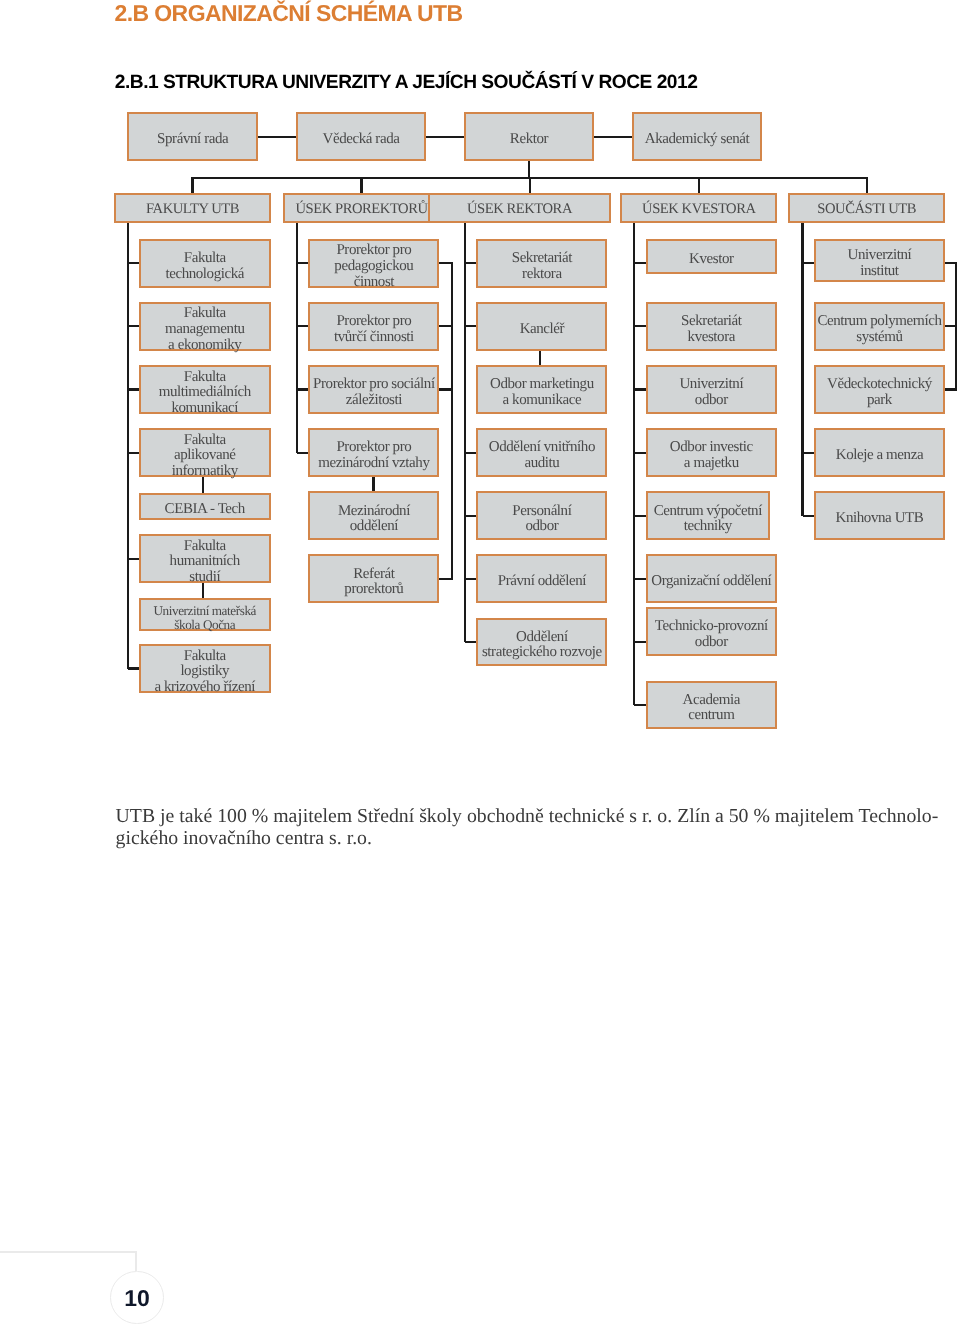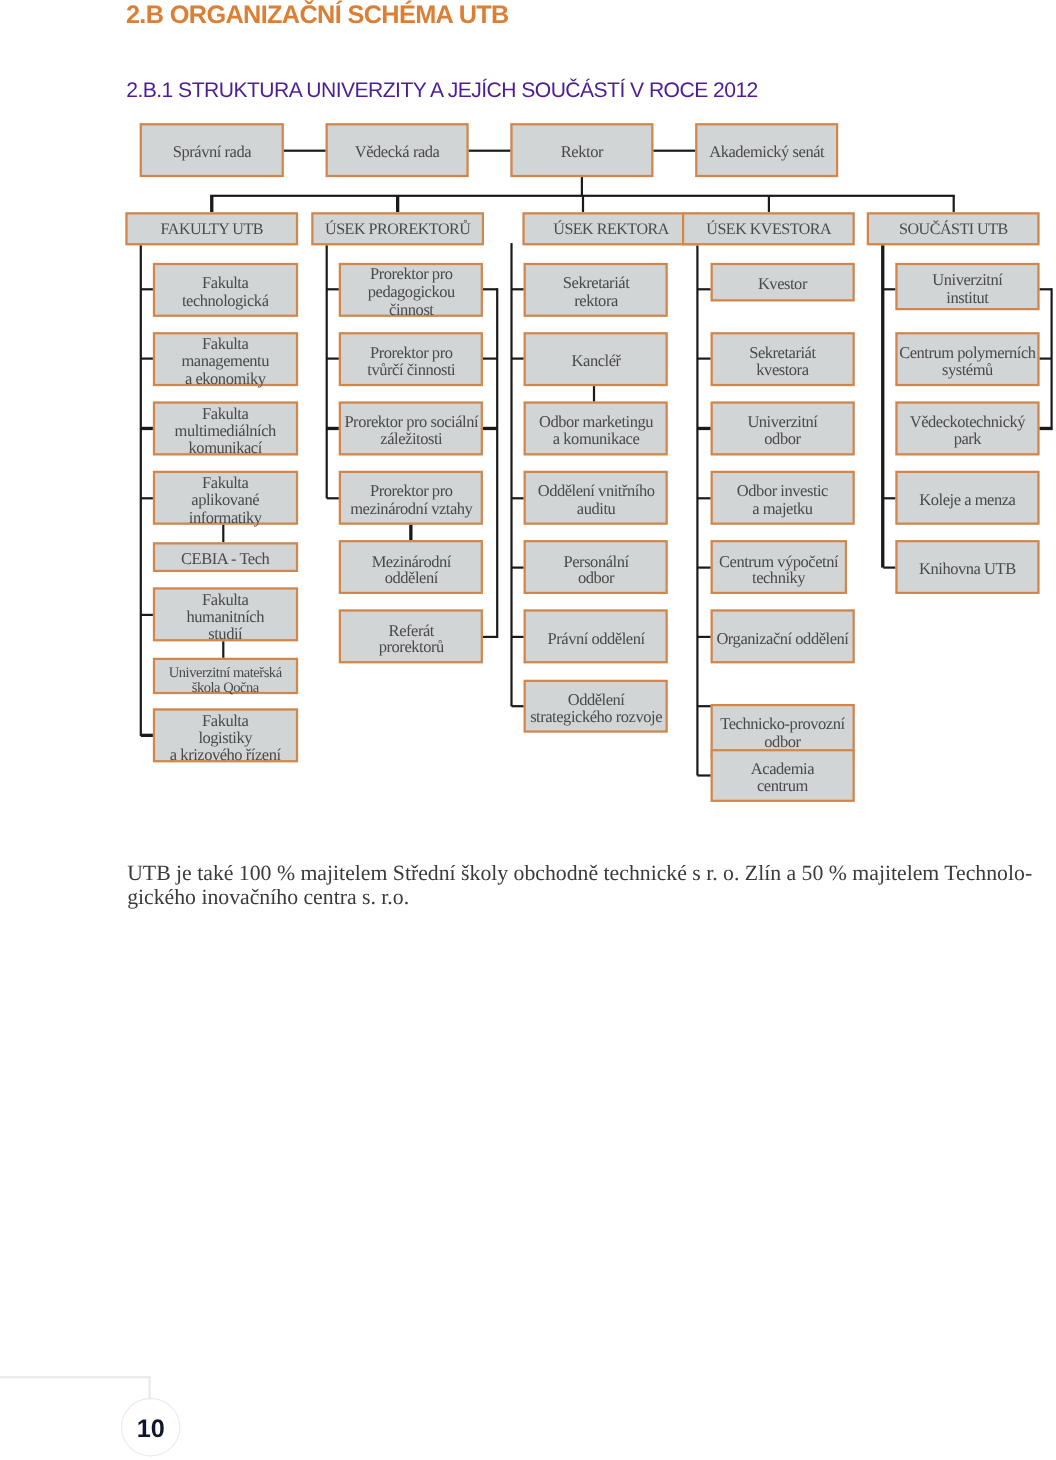--- a/index.html
+++ b/index.html
@@ -1,27 +1,27 @@
 <!DOCTYPE html>
 <html><head>
 <meta charset="utf-8">
 <style>
   html,body{margin:0;padding:0;}
   body{width:960px;height:1327px;background:#ffffff;font-family:"Liberation Serif",serif;overflow:hidden;-webkit-font-smoothing:antialiased;text-rendering:geometricPrecision;}
   #page{position:relative;width:960px;height:1327px;transform:translateZ(0);}
   .h1{position:absolute;left:114.5px;top:0px;font-family:"Liberation Sans",sans-serif;font-weight:bold;font-size:23px;line-height:26px;letter-spacing:-0.59px;color:#DC7E33;white-space:nowrap;text-align:right;}
-  .h2{position:absolute;left:114.8px;top:71.5px;font-family:"Liberation Sans",sans-serif;font-weight:normal;font-size:19.2px;line-height:22px;letter-spacing:-0.5px;color:#4c1d95;white-space:nowrap;}
+  .h2{position:absolute;left:114.8px;top:71.5px;font-family:"Liberation Sans",sans-serif;font-weight:bold;font-size:19.2px;line-height:22px;letter-spacing:-0.5px;color:#000000;white-space:nowrap;}
   .box{position:absolute;background:#D2D5D6;border:2px solid #D3864A;box-sizing:border-box;
        display:flex;align-items:center;justify-content:center;text-align:center;
        color:#4A4A4A;-webkit-font-smoothing:antialiased;}
   .bt{display:block;font-size:15px;line-height:15.6px;letter-spacing:-0.42px;position:relative;top:3.4px;}
   .l{display:block;white-space:nowrap;}
   .hdr .bt{font-size:14.6px;line-height:16px;letter-spacing:-0.45px;top:0.9px;text-align:center;}
   .ln{position:absolute;background:#1A1A1A;}
-  .note{position:absolute;left:115.6px;top:783px;width:840px;font-size:19.78px;line-height:22.4px;color:#3A3A3A;}
+  .note{position:absolute;left:115.6px;top:805px;width:840px;font-size:19.78px;line-height:22.4px;color:#3A3A3A;}
   .nl{display:block;white-space:nowrap;}
   .pn-line{position:absolute;left:0;top:1251.4px;width:136.8px;height:1.6px;background:#EAEAEA;}
   .pn-stem{position:absolute;left:135.2px;top:1251.4px;width:1.6px;height:20px;background:#EAEAEA;}
   .pn-circle{position:absolute;left:110.2px;top:1270.5px;width:53.8px;height:53.8px;border:1.6px solid #EAEAEA;border-radius:50%;box-sizing:border-box;}
   .pn-num{position:absolute;left:110.2px;top:1271.5px;width:53.8px;height:53.8px;display:flex;align-items:center;justify-content:center;
           font-family:"Liberation Sans",sans-serif;font-weight:bold;font-size:23px;color:#0f172a;}
 </style>
 </head>
 <body>
 
@@ -94,21 +94,21 @@
     </div>
 <div class="box" style="left:631.8px;top:112.3px;width:130.4px;height:48.8px">
       <span class="bt">Akademický senát</span>
     </div>
 <div class="box hdr" style="left:114.4px;top:192.5px;width:156.3px;height:30.3px">
       <span class="bt">FAKULTY UTB</span>
     </div>
 <div class="box hdr" style="left:282.9px;top:192.5px;width:157.3px;height:30.3px">
       <span class="bt">ÚSEK PROREKTORŮ</span>
     </div>
-<div class="box hdr" style="left:475px;top:192.5px;width:161px;height:30.3px">
+<div class="box hdr" style="left:428px;top:192.5px;width:183px;height:30.3px">
       <span class="bt">ÚSEK REKTORA</span>
     </div>
 <div class="box hdr" style="left:620.2px;top:192.5px;width:157.3px;height:30.3px">
       <span class="bt">ÚSEK KVESTORA</span>
     </div>
 <div class="box hdr" style="left:788.4px;top:192.5px;width:156.7px;height:30.3px">
       <span class="bt">SOUČÁSTI UTB</span>
     </div>
 <div class="box" style="left:139.0px;top:238.9px;width:131.5px;height:48.9px">
       <span class="bt" style="">
@@ -266,21 +266,21 @@
       <span class="bt" style="">
         <span class="l">Centrum výpočetní</span>
         <span class="l">techniky</span>
       </span>
     </div>
 <div class="box" style="left:645.8px;top:554.4px;width:131.0px;height:48.9px">
       <span class="bt" style="">
         <span class="l">Organizační oddělení</span>
       </span>
     </div>
-<div class="box" style="left:645.8px;top:640px;width:131.0px;height:48.9px">
+<div class="box" style="left:645.8px;top:607px;width:131.0px;height:48.9px">
       <span class="bt" style="">
         <span class="l">Technicko-provozní</span>
         <span class="l">odbor</span>
       </span>
     </div>
 <div class="box" style="left:645.8px;top:680.6px;width:131.0px;height:48.9px">
       <span class="bt" style="">
         <span class="l">Academia</span>
         <span class="l">centrum</span>
       </span>

